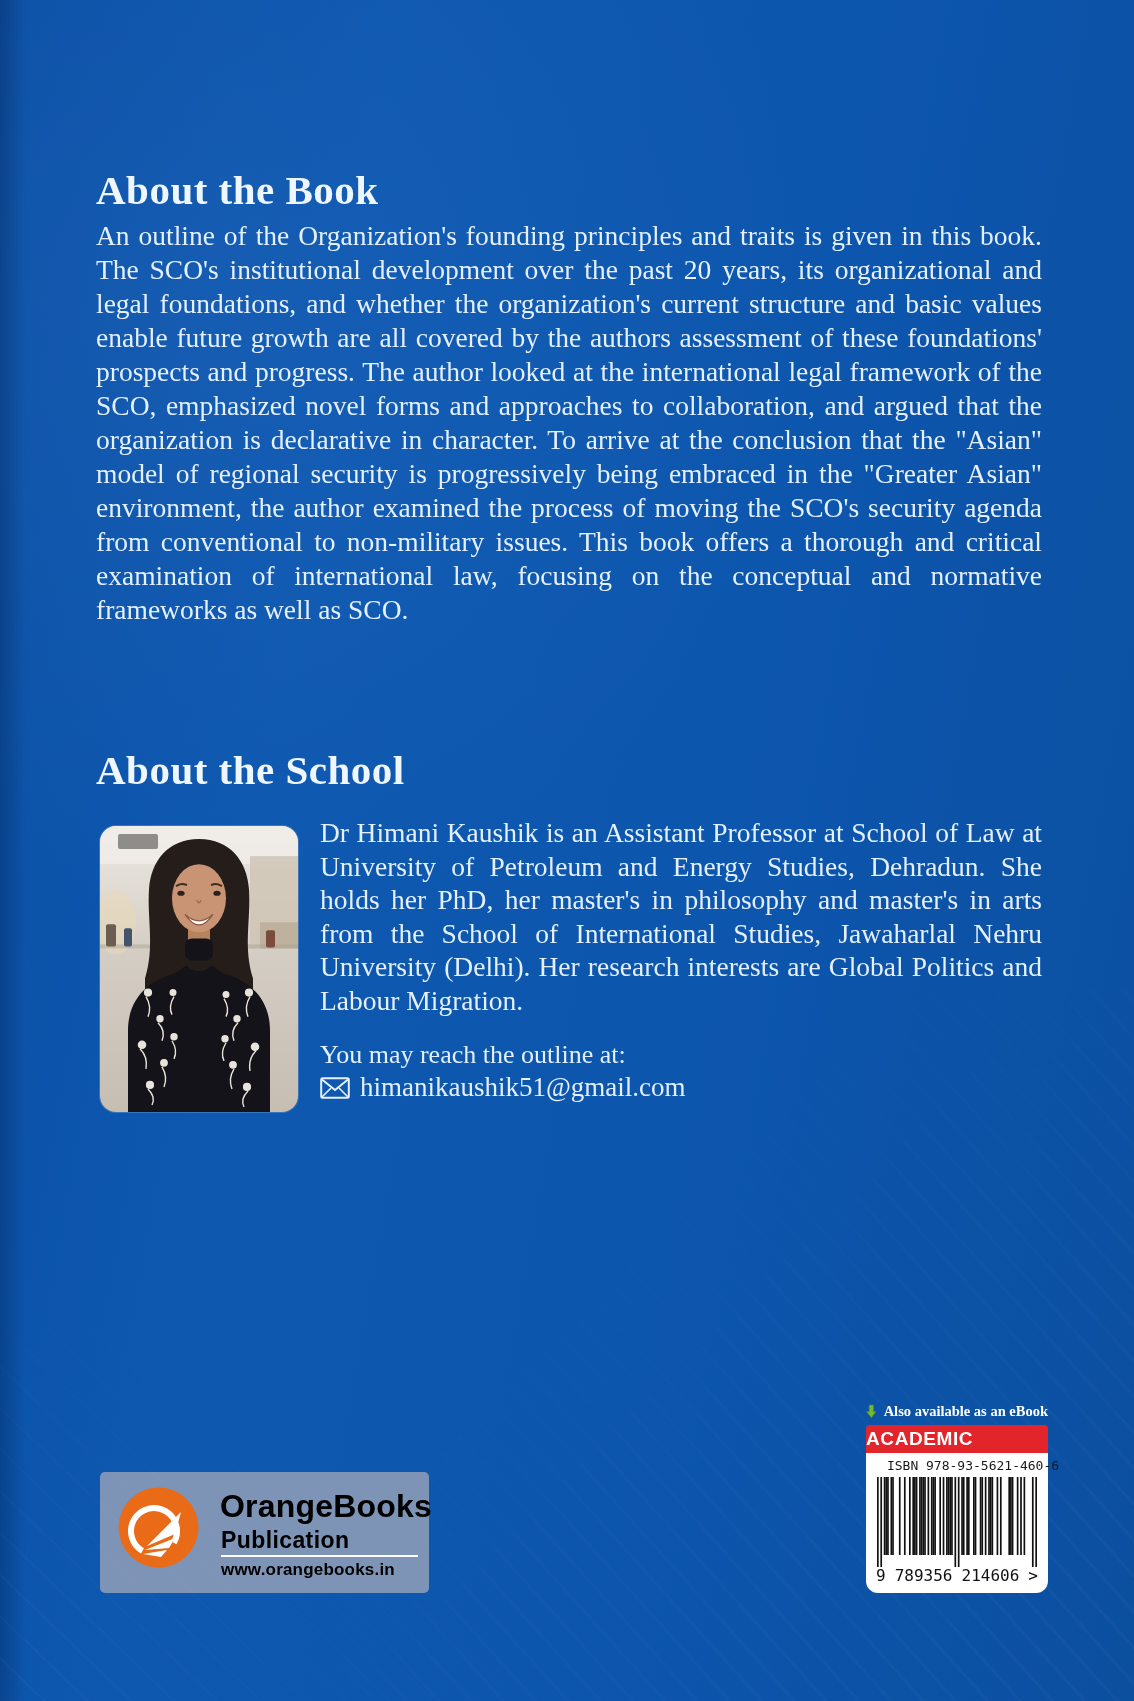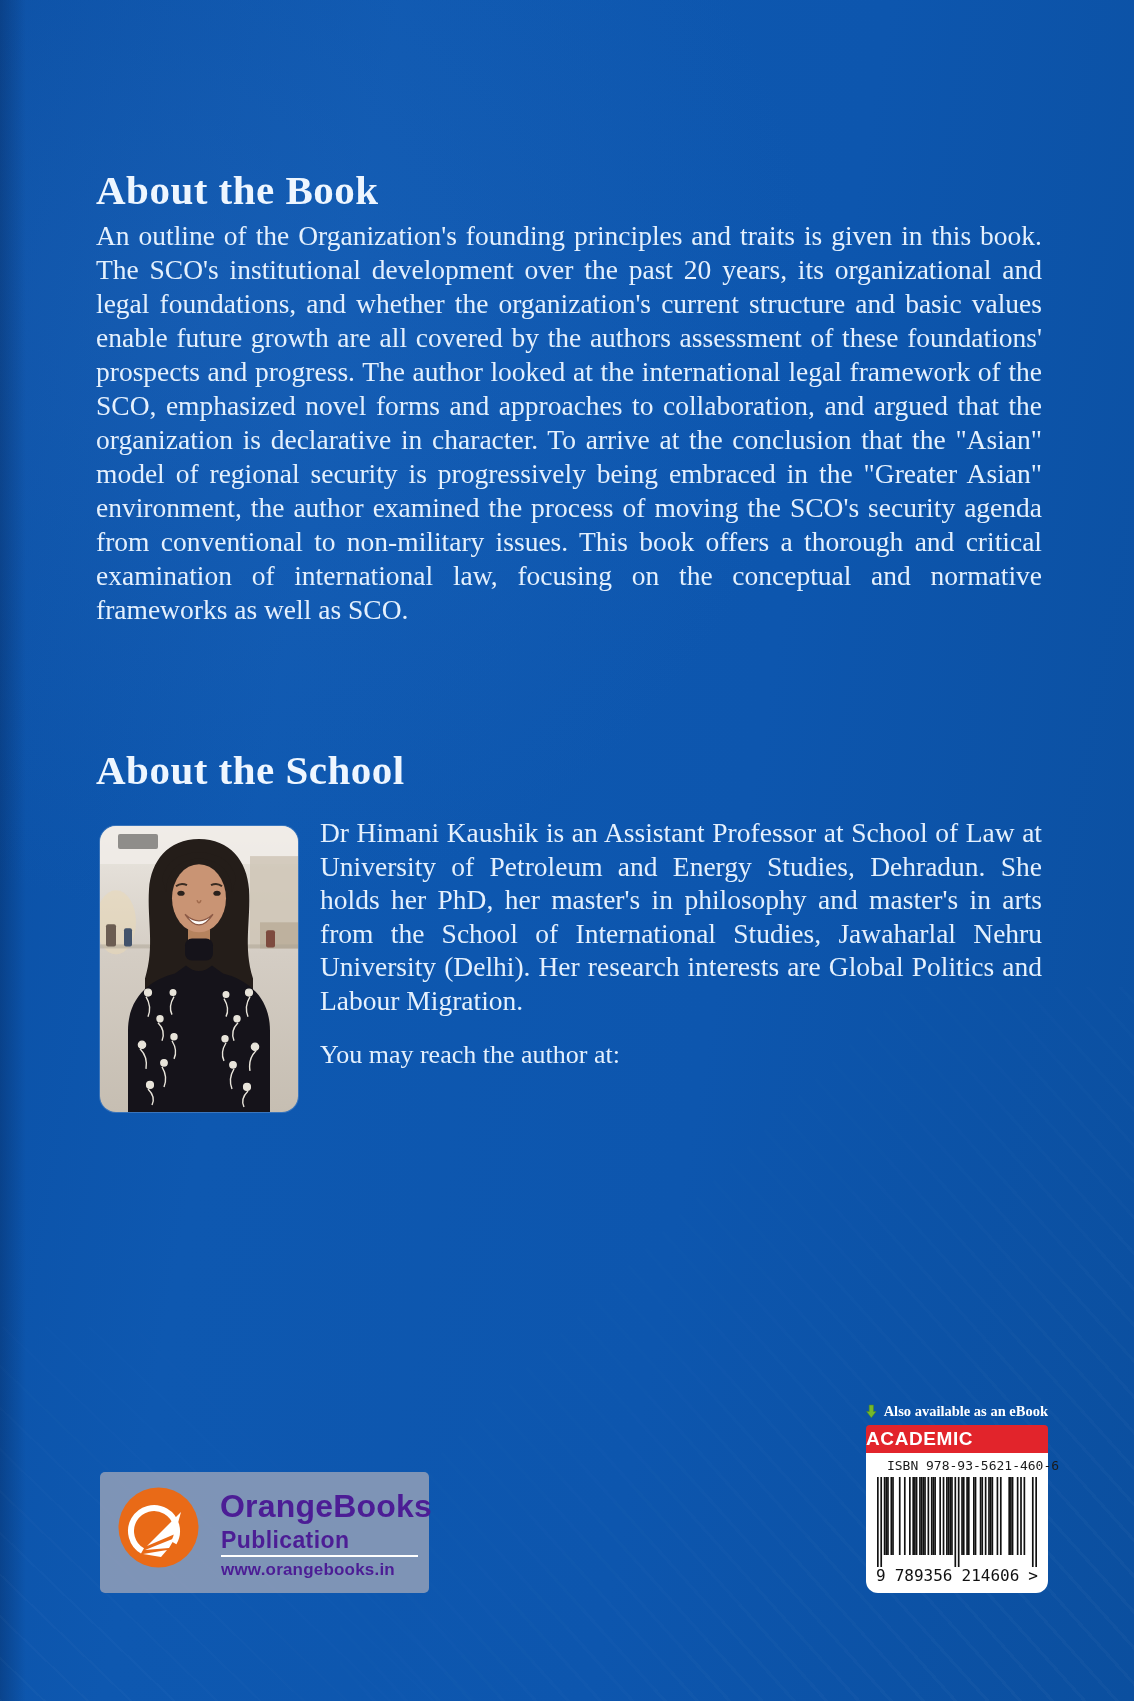--- a/index.html
+++ b/index.html
@@ -42,21 +42,21 @@
 
   #author-bio{position:absolute;left:320px;top:816px;width:722px;
     font-size:27.5px;line-height:33.5px;text-align:justify;color:#e4f0fd;}
   #contact-label{position:absolute;left:320px;top:1040px;font-size:26px;color:#e4f0fd;}
   #email-row{position:absolute;left:320px;top:1072px;display:flex;align-items:center;gap:10px;
     font-size:27px;color:#e4f0fd;}
 
   
   .publisher{position:absolute;left:100px;top:1472px;width:329px;height:121px;
     background:rgba(134,152,183,.94);border-radius:5px;
-    font-family:"Liberation Sans",sans-serif;color:#4c1d95;}
+    font-family:"Liberation Sans",sans-serif;color:#000000;}
   .publisher .logo{position:absolute;left:17px;top:14px;width:83px;height:83px;}
   .pub-name{position:absolute;left:120px;top:16px;font-size:32px;font-weight:bold;letter-spacing:.2px;}
   .pub-sub{position:absolute;left:121px;top:55px;font-size:23px;font-weight:bold;letter-spacing:.4px;}
   .pub-rule{position:absolute;left:121px;top:83px;width:197px;height:2px;background:#ffffff;}
   .pub-site{position:absolute;left:121px;top:88px;font-size:17px;font-weight:bold;letter-spacing:.2px;}
 
   
   .ebook-row{position:absolute;left:866px;top:1399px;width:182px;height:24px;
     display:flex;align-items:center;justify-content:flex-end;gap:7px;padding-right:2px;
     font-family:Liberation Serif, serif;font-weight:bold;font-size:14.5px;color:#ffffff;white-space:nowrap;}
@@ -149,22 +149,30 @@
         <path d="M124,172 q6,10 2,18" fill="none"></path>
           <circle cx="126" cy="168" r="2.8"></circle>
         <path d="M126,216 q-6,10 -2,18" fill="none"></path>
           <circle cx="125" cy="212" r="3"></circle>
       </g>
     </svg>
   </div>
 
   <div id="author-bio">Dr Himani Kaushik is an Assistant Professor at School of Law at University of Petroleum and Energy Studies, Dehradun. She holds her PhD, her master's in philosophy and master's in arts from the School of International Studies, Jawaharlal Nehru University (Delhi). Her research interests are Global Politics and Labour Migration.</div>
 
-  <div id="contact-label">You may reach the author at:</div>
-
+  <div id="contact-label">You may reach the outline at:</div>
+
+  <div id="email-row">
+    <svg width="30" height="22" viewBox="0 0 30 22">
+      <rect x="1.2" y="1.2" width="27.6" height="19.6" rx="1.5" fill="none" stroke="#e4f0fd" stroke-width="2"></rect>
+      <path d="M2,2.5 L15,13 L28,2.5" fill="none" stroke="#e4f0fd" stroke-width="2"></path>
+      <path d="M2,20 L11,11 M28,20 L19,11" fill="none" stroke="#e4f0fd" stroke-width="1.6"></path>
+    </svg>
+    <span>himanikaushik51@gmail.com</span>
+  </div>
 
   <div class="publisher">
     <svg class="logo" viewBox="0 0 83 83">
       <circle cx="41.5" cy="41.5" r="40" fill="var(--accent_orange)"></circle>
       <circle cx="37" cy="45" r="23" fill="none" stroke="#ffffff" stroke-width="6" stroke-dasharray="108 37" transform="rotate(120 37 45)"></circle>
       <path d="M30,60 L64,26 L58,48 Z" fill="#ffffff"></path>
       <path d="M28,64 L58,52 L52,62 Z" fill="#ffffff"></path>
       <path d="M26,68 L50,64 L44,71 Z" fill="#ffffff"></path>
     </svg>
     <div class="pub-name">OrangeBooks</div>

